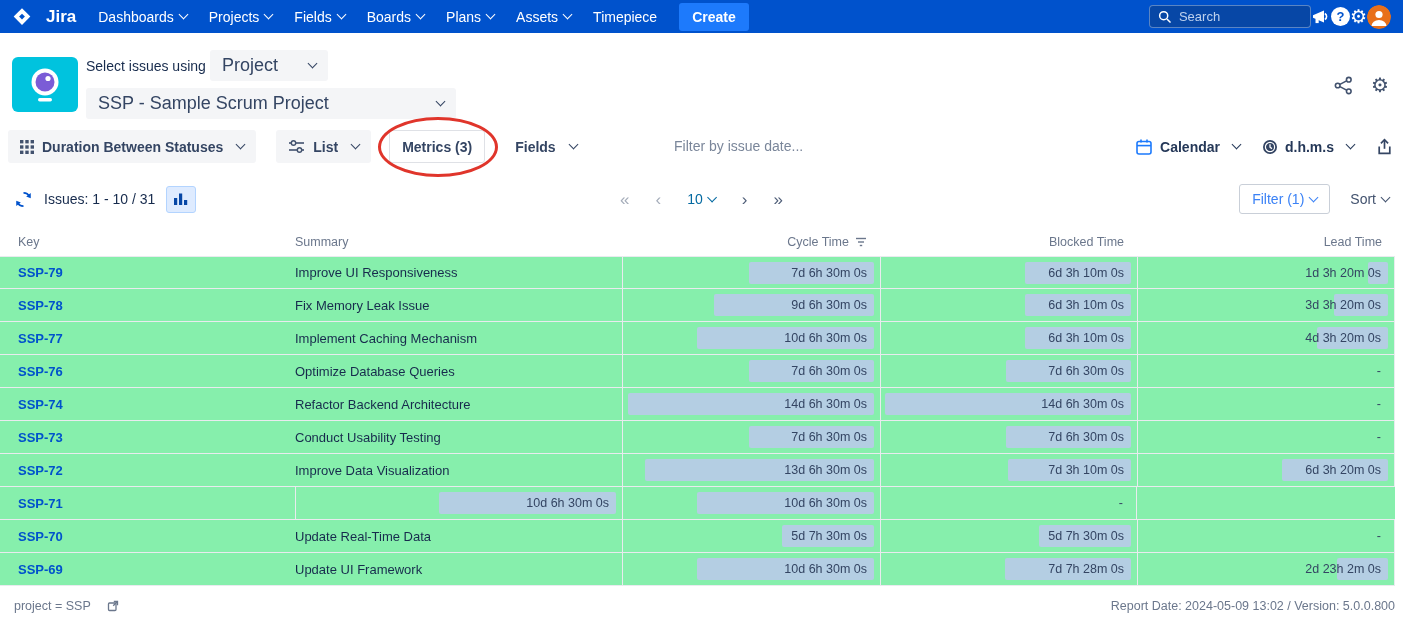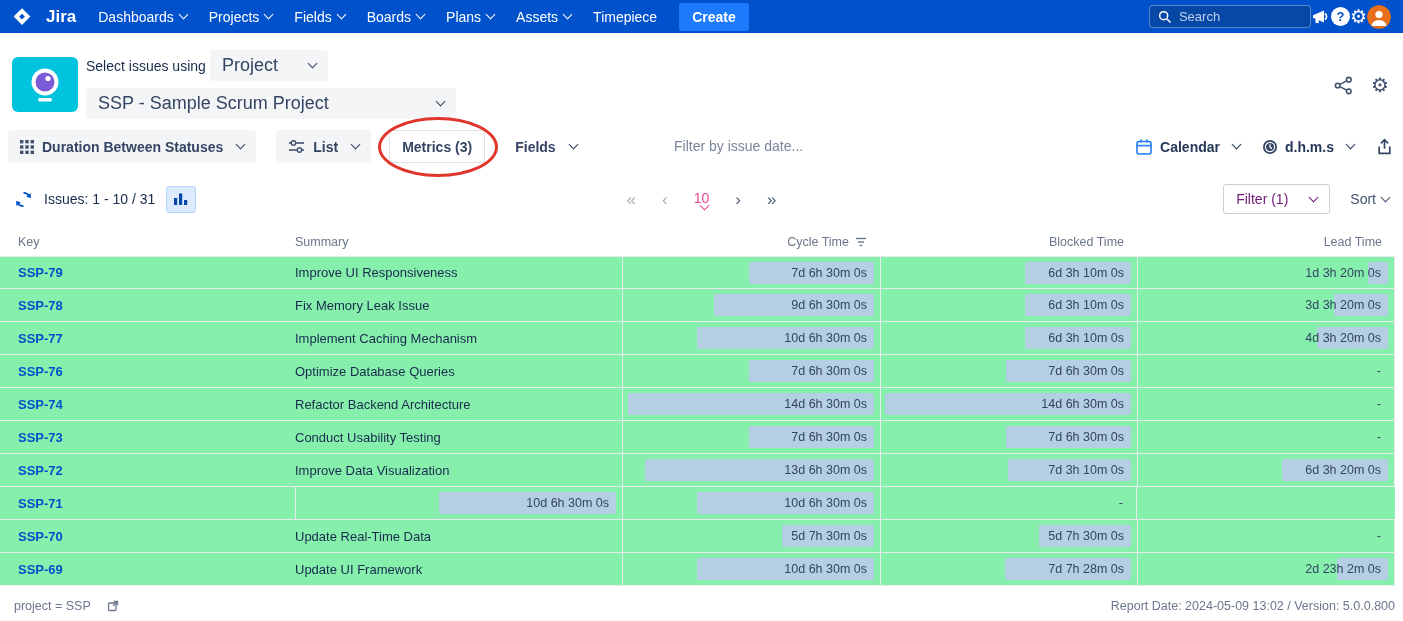--- a/index.html
+++ b/index.html
@@ -61,25 +61,25 @@
   .tb-group { display:flex; align-items:center; gap:7px; font-size:14px; font-weight:bold; color:#253858; cursor:pointer; }
 
   
   .pag-row { position:absolute; top:183px; left:14px; right:14px; height:32px; display:flex; align-items:center; gap:11px; }
   .issues-count { font-size:14px; color:#172B4D; }
   .chart-btn { background:#DEEBFF; border:1px solid #B3D4FF; border-radius:3px; width:30px; height:27px;
                display:flex; align-items:center; justify-content:center; cursor:pointer; }
   .pag-center { position:absolute; left:50%; transform:translateX(-50%); display:flex; align-items:center; gap:26px; }
   .pag-arrow { font-size:17px; color:#505F79; cursor:pointer; line-height:1; }
   .pag-arrow.disabled { color:#A5ADBA; }
-  .page-size { display:flex; align-items:center; font-size:14px; color:#ec4899; cursor:pointer;flex-direction:column; }
+  .page-size { display:flex; align-items:center; font-size:14px; color:#0369a1; cursor:pointer; }
   .pag-right { margin-left:auto; display:flex; align-items:center; gap:20px; }
   .filter-btn { background:#fff; border:1px solid #C9CFD8; border-radius:3px; height:30px; padding:0 12px;
-                display:inline-flex; align-items:center; font-size:14px; color:#701a75; font-weight:500; cursor:pointer;
-                font-family:"Liberation Sans", sans-serif;gap:16px; }
+                display:inline-flex; align-items:center; font-size:14px; color:#3b82f6; font-weight:500; cursor:pointer;
+                font-family:"Liberation Sans", sans-serif; }
   .sort-btn { background:transparent; border:none; font-size:14px; color:#42526E; font-weight:500;
               display:inline-flex; align-items:center; cursor:pointer; font-family:"Liberation Sans", sans-serif; }
 
   
   .table { position:absolute; top:228px; left:0; width:1395px; }
   .thead, .trow { display:grid; grid-template-columns:295px 327px 258px 257px 258px; align-items:center; }
   .thead { height:28px; color:#6B778C; font-size:12.5px; }
   .hcell.c-key { padding-left:18px; }
   .hcell.right { text-align:right; padding-right:13px; display:flex; justify-content:flex-end; align-items:center; gap:6px; }
   .trow { height:33px; border-bottom:1px solid #E9EBEF; background:#86efac; }

